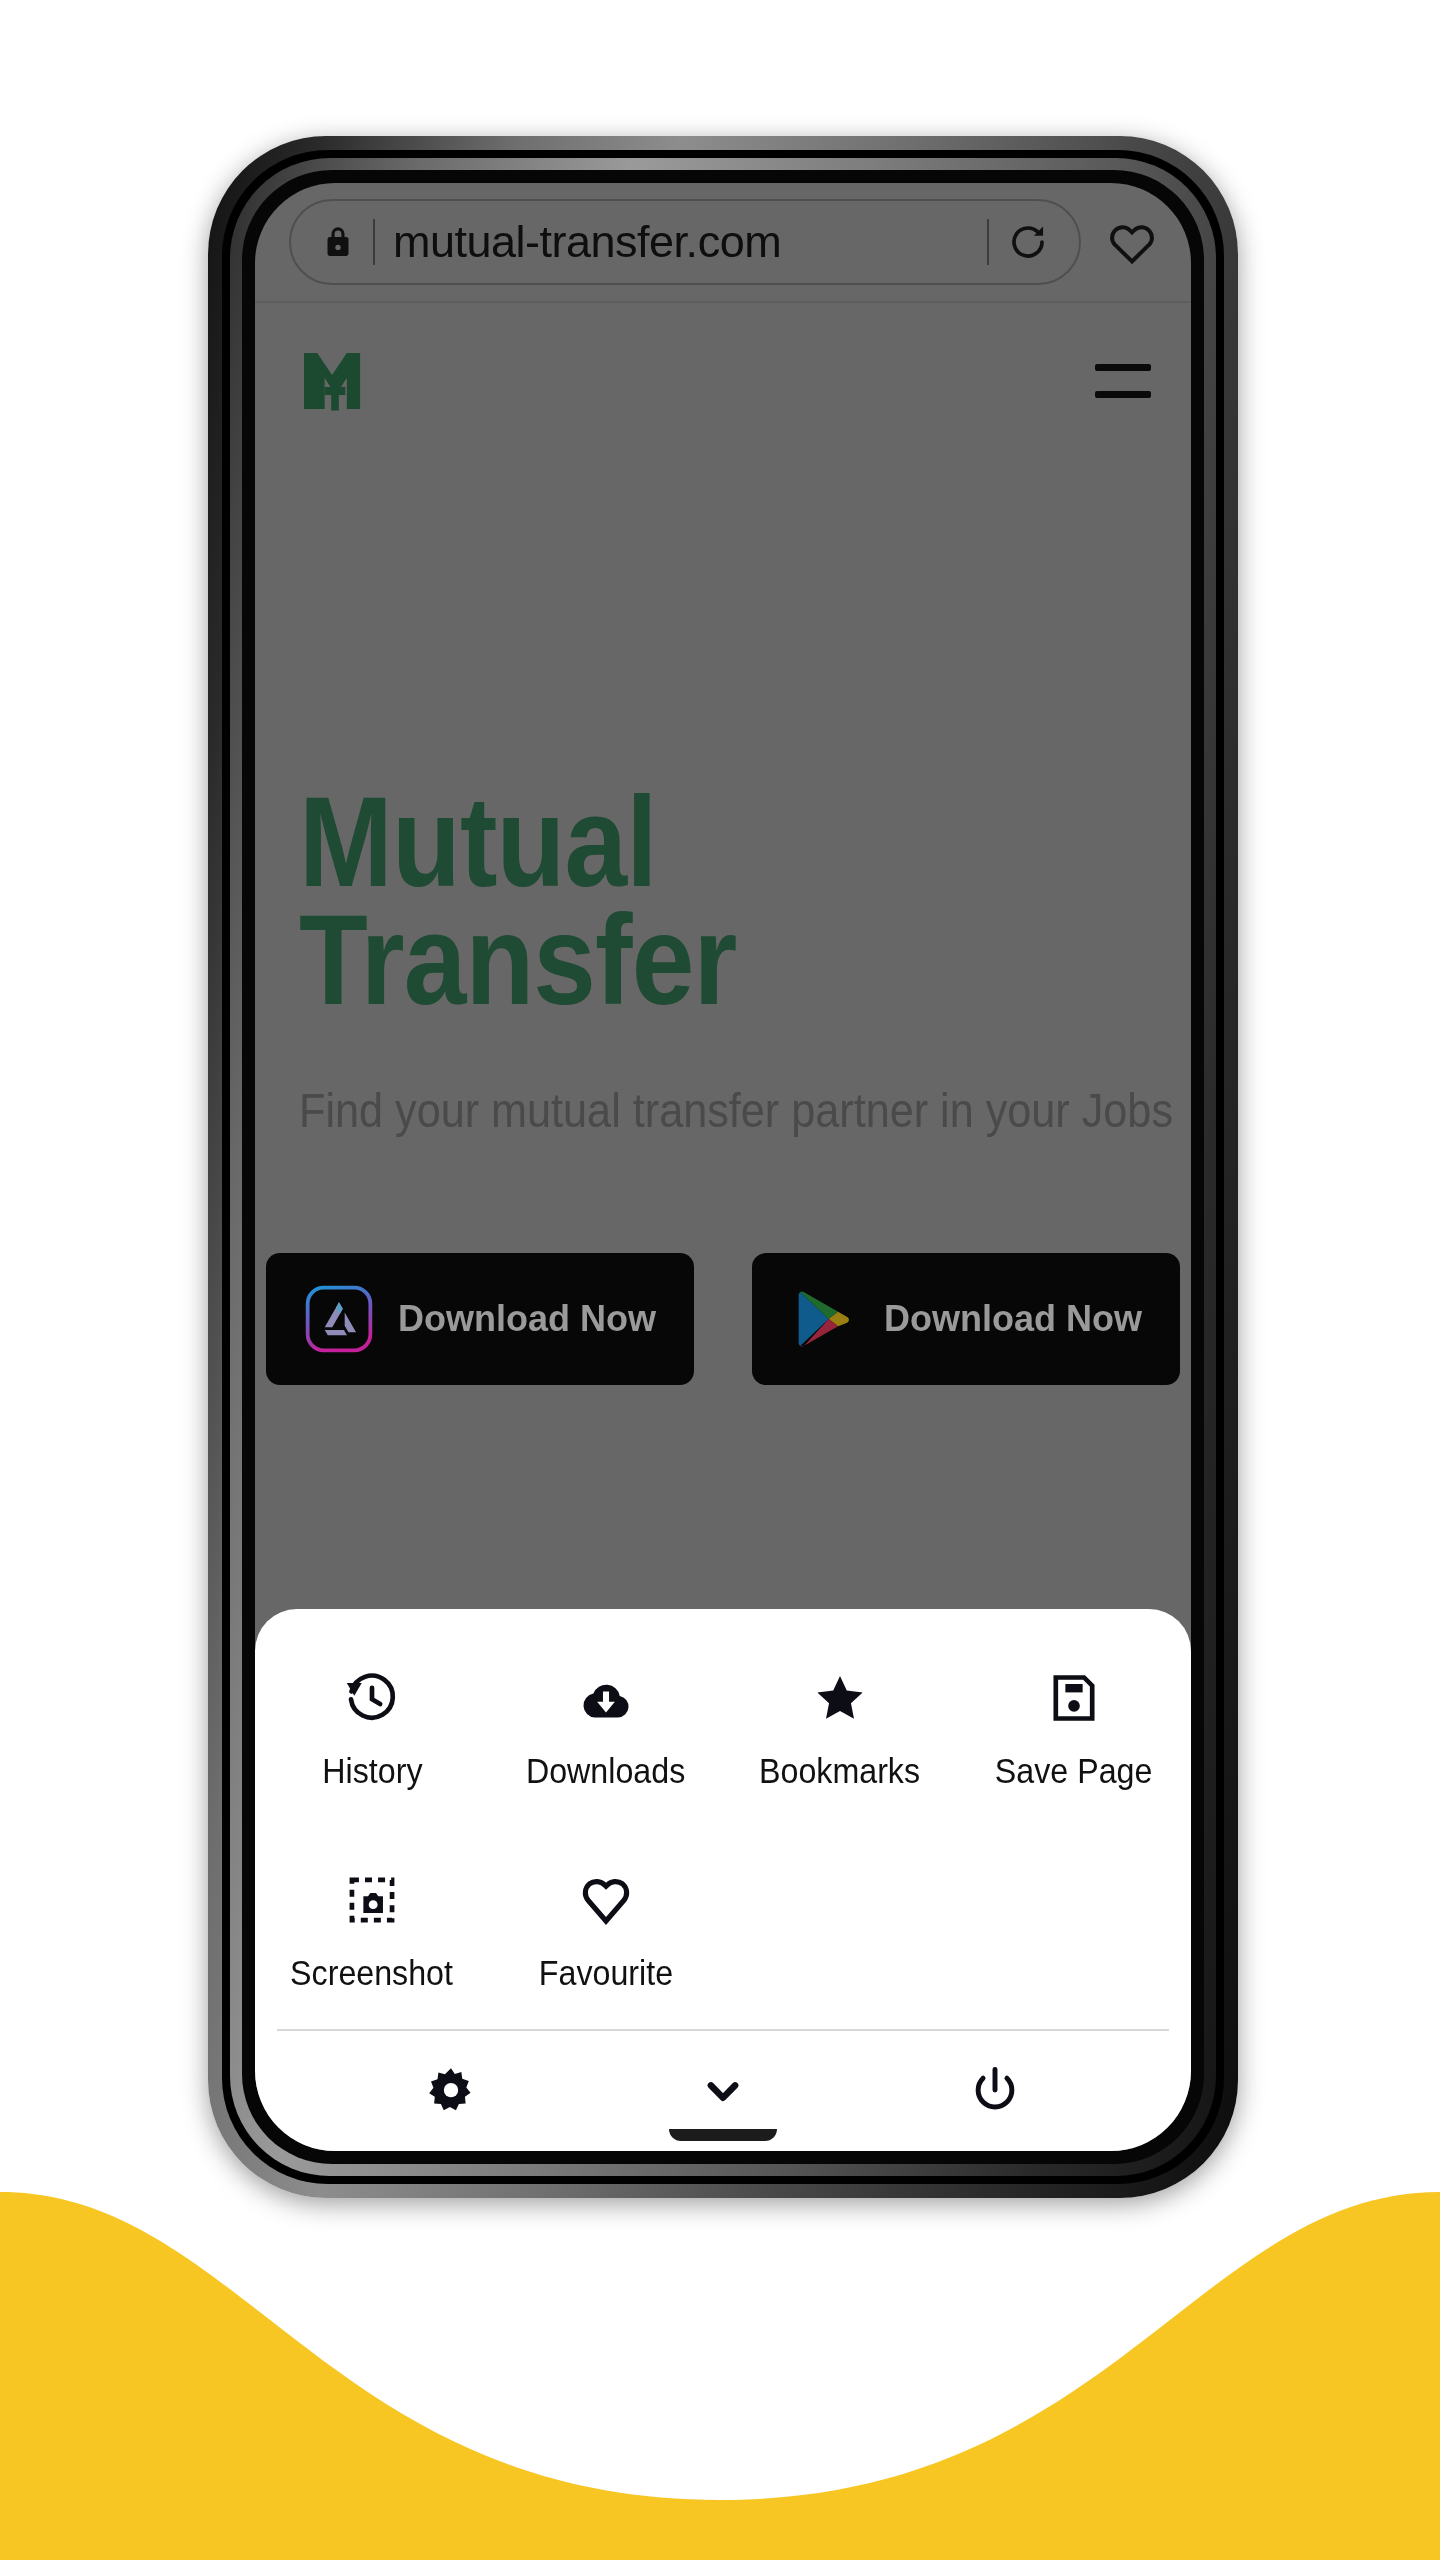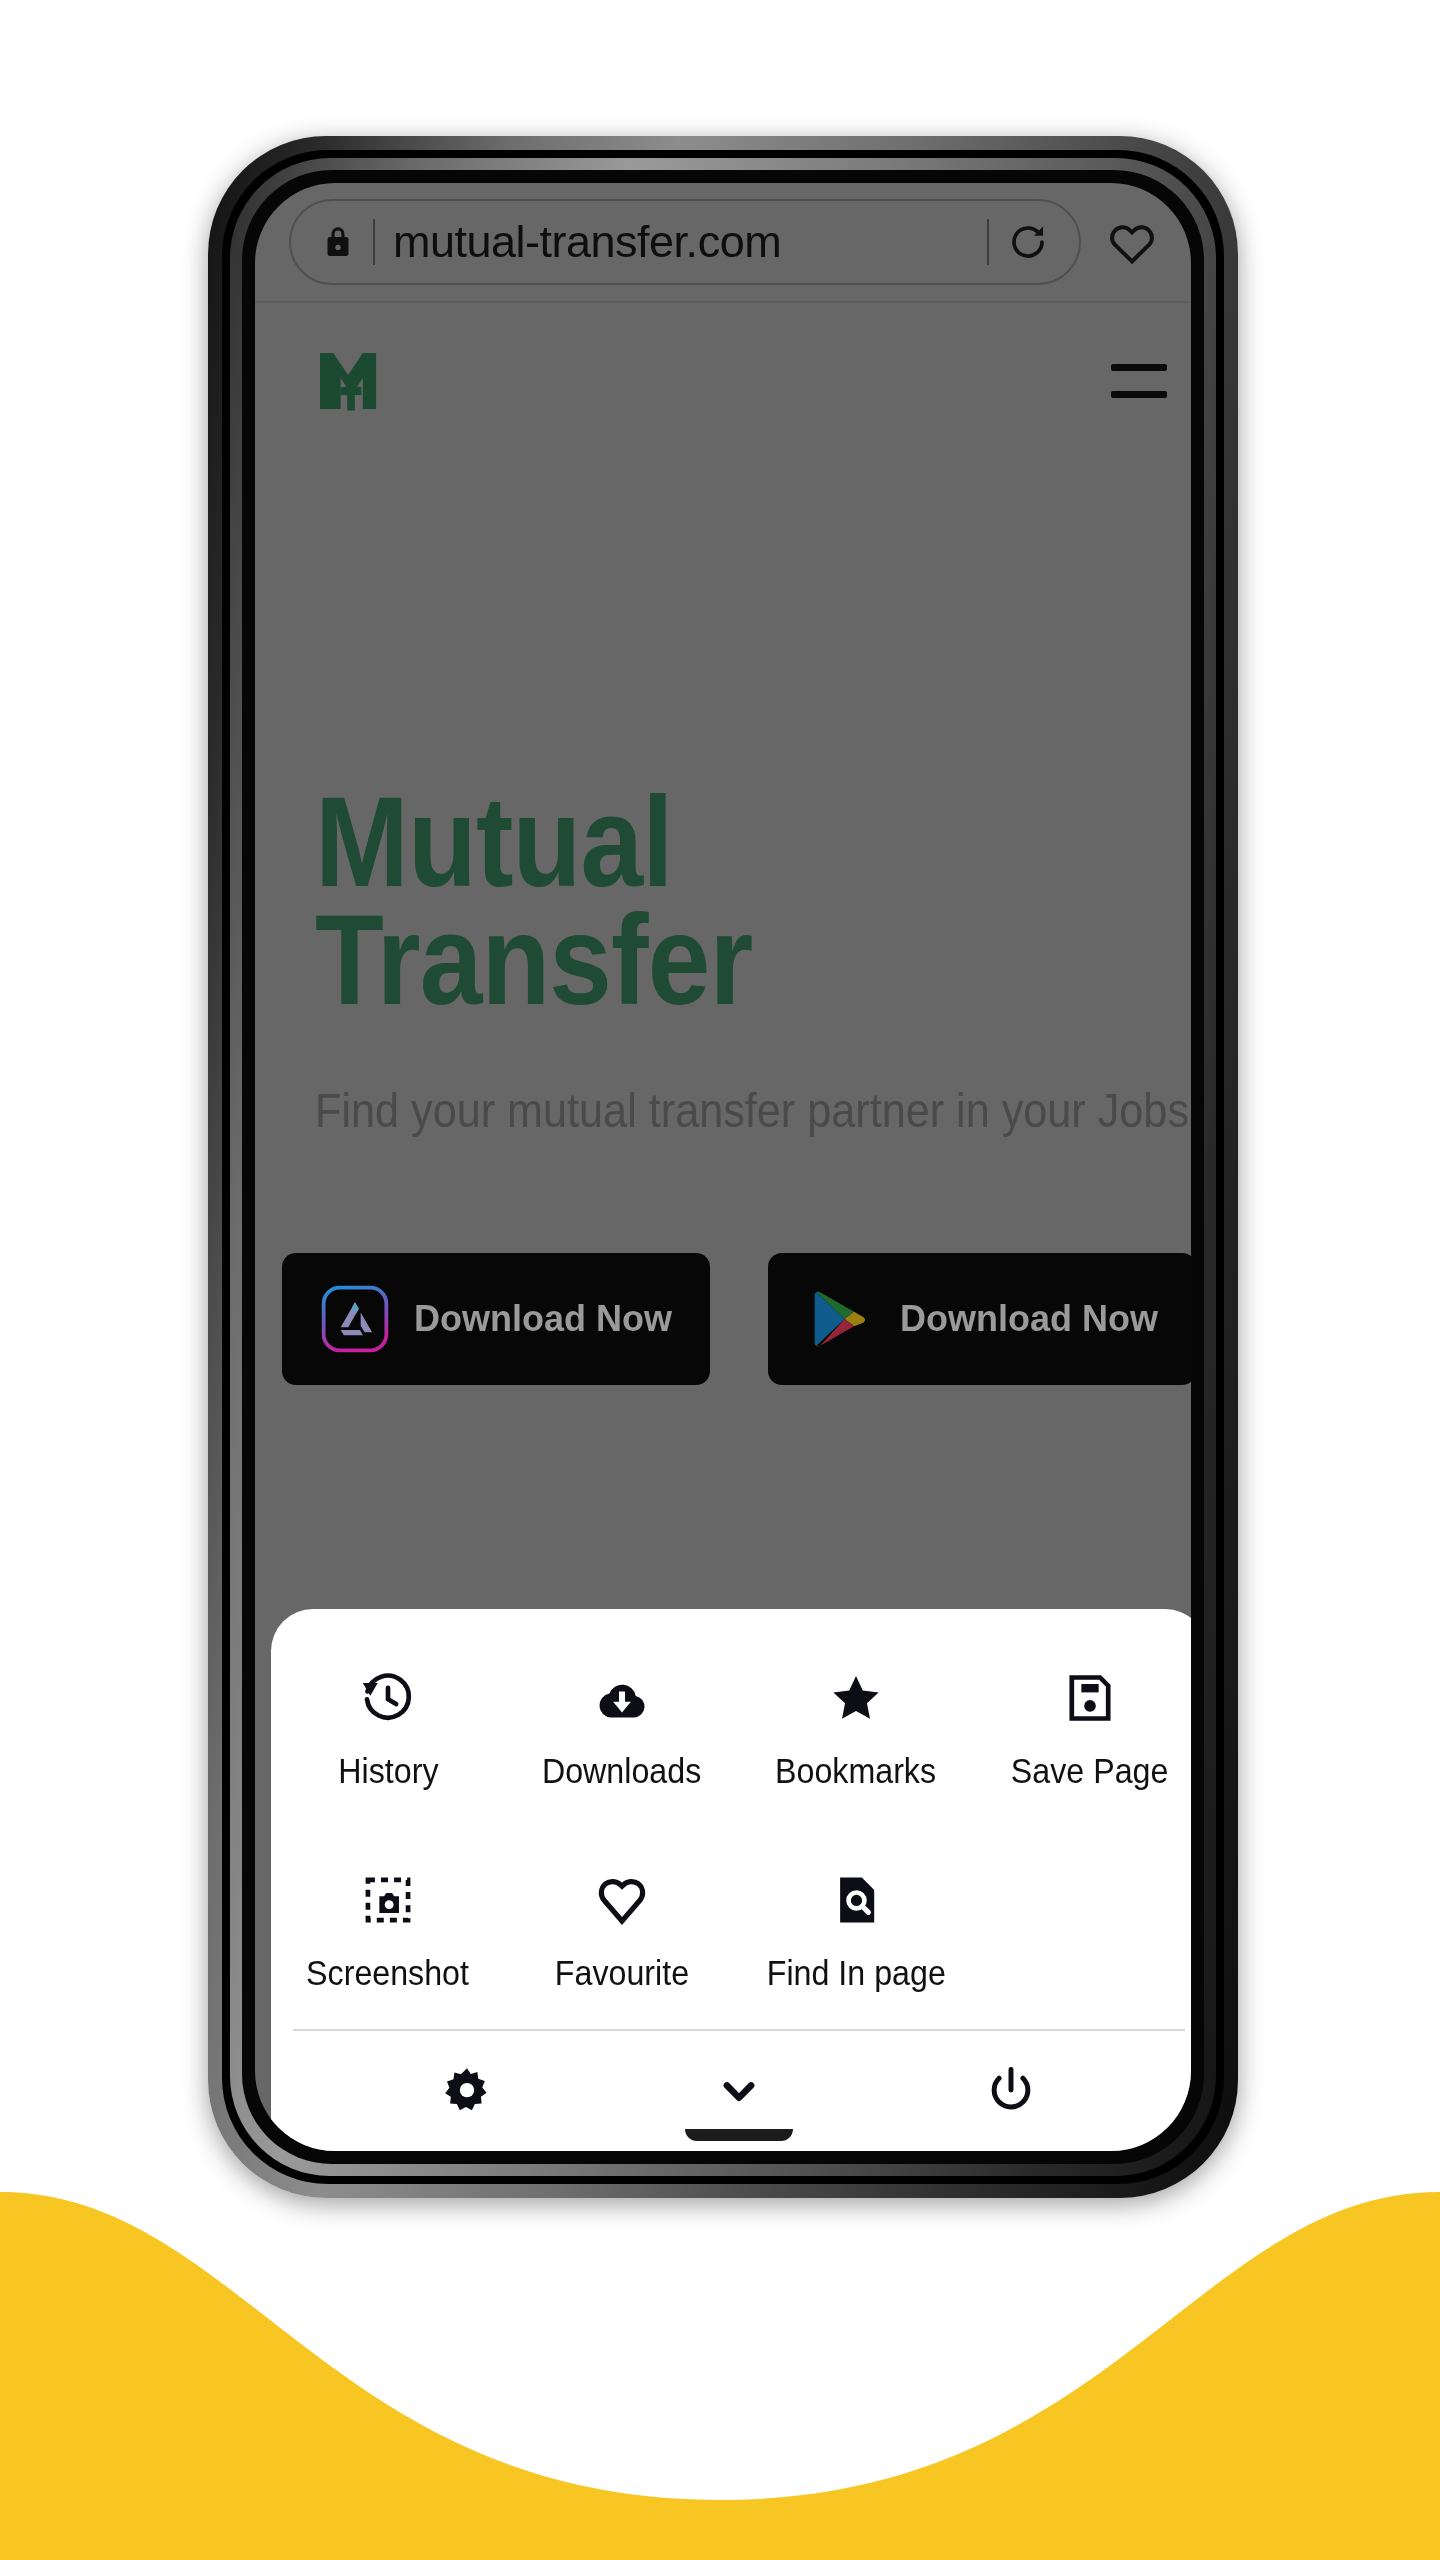--- a/index.html
+++ b/index.html
@@ -58,21 +58,21 @@
   .url-text {
     flex: 1; font-size: 45px; color: #0e0e0e; letter-spacing: -0.5px;
     white-space: nowrap; overflow: hidden; font-weight: 400;
   }
   .reload-ic { width: 42px; height: 42px; flex: 0 0 auto; }
   .heart-ic { width: 50px; height: 46px; margin-left: 26px; flex: 0 0 auto; }
 
   .chrome-sep { position: absolute; left: 0; top: 118px; width: 100%; height: 2px; background: #5d5d5d; }
 
   
-  .page { position: absolute; left: 16px; top: 120px; width: 100%; bottom: 0; }
+  .page { position: absolute; left: 0; top: 120px; width: 100%; bottom: 0; }
   .site-header {
     position: absolute; left: 0; top: 30px; width: 100%; height: 96px;
     display: flex; align-items: center; justify-content: space-between;
     padding: 0 40px 0 44px;
   }
   .logo { width: 72px; height: 62px; }
   .burger { width: 56px; height: 34px; display: flex; flex-direction: column; justify-content: space-between; }
   .burger i { display: block; height: 7px; background: #0a0a0a; border-radius: 2px; }
 
   .hero { position: absolute; left: 0; top: 0; width: 100%; }
@@ -274,30 +274,20 @@
               <div class="cell">
                 <span class="ic">
                   <svg viewBox="0 0 24 24" width="56" height="56">
                     <path fill="none" stroke="#0d0d16" stroke-width="2.2" d="M12 21 4.4 12.2a5 5 0 0 1 .5-7.1 5.1 5.1 0 0 1 6.6.5l.5.5.5-.5a5.1 5.1 0 0 1 6.6-.5 5 5 0 0 1 .5 7.1z"></path>
                   </svg>
                 </span>
                 <span class="lbl">Favourite</span>
               </div>
 
 
-              <div class="cell">
-                <span class="ic">
-                  <svg viewBox="0 0 24 24" width="56" height="56">
-                    <path fill="#0d0d16" d="M5.2 2.4h9.3l5.3 5.3v13.9H5.2z"></path>
-                    <circle cx="12.2" cy="12.2" r="3.4" fill="none" stroke="#ffffff" stroke-width="2"></circle>
-                    <path stroke="#ffffff" stroke-width="2.2" stroke-linecap="round" d="M14.7 14.7l2.6 2.6"></path>
-                  </svg>
-                </span>
-                <span class="lbl">Find In page</span>
-              </div>
             </div>
 
             <div class="sheet-sep"></div>
 
             <div class="sheet-foot">
               <span class="foot-btn">
                 <svg viewBox="0 0 24 24" width="54" height="54">
                   <path fill="#0d0d16" d="M12 1.9l1.7 2.5 2.9-.8.4 3 2.9 1-1.1 2.8 1.9 2.4-2.5 1.7.3 3-3 .3-1.3 2.7-2.7-1.4-2.7 1.4-1.3-2.7-3-.3.3-3L2.3 13l1.9-2.4L3.1 7.8l2.9-1 .4-3 2.9.8z"></path>
                   <circle cx="12" cy="11.6" r="3.2" fill="#ffffff"></circle>
                 </svg>

